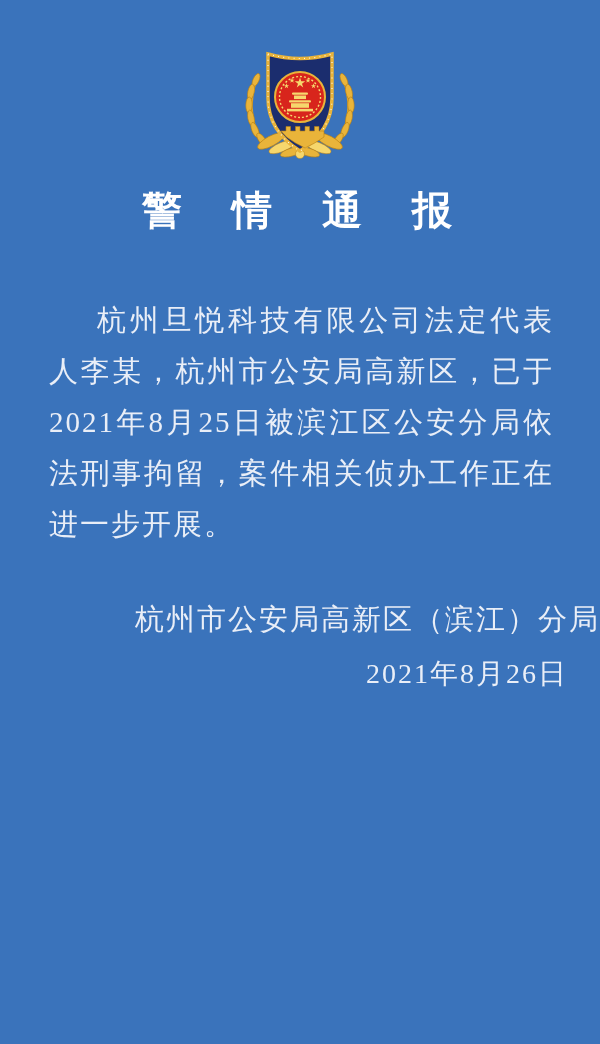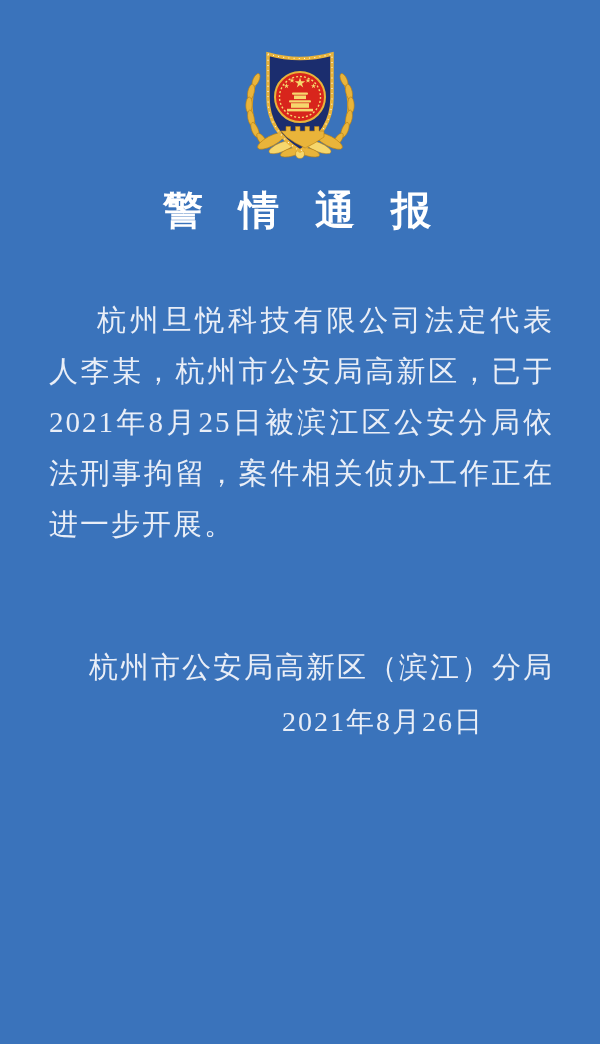--- a/index.html
+++ b/index.html
@@ -44,21 +44,21 @@
     position: absolute;
     top: 183px;
     left: 0;
     width: 600px;
     text-align: center;
     color: var(--title-color);
     font-size: 40px;
     font-weight: bold;
     letter-spacing: 6px;
     word-spacing: 14px;
-    font-family: Liberation Serif, serif;
+    font-family: Liberation Mono, monospace;
   }
   .body-text {
     position: absolute;
     top: 295px;
     left: 49px;
     width: 505px;
     color: var(--text-color);
     font-size: 29px;
     line-height: 51px;
     letter-spacing: 2px;
@@ -69,28 +69,26 @@
     position: absolute;
     top: 600px;
     left: 0;
     width: 600px;
     text-align: right;
     color: var(--text-color);
   }
   .signature .agency {
     font-size: 29px;
     letter-spacing: 2px;
-    padding-right: 46px;
-    margin-top: 48px;
   }
   .signature .date {
     font-size: 28px;
     letter-spacing: 2px;
     margin-top: 15px;
-    padding-right: 116px;
+    padding-right: 32px;
   }
 </style>
 </head>
 <body>
 
 <div class="page">
 
   <div class="badge">
     <svg viewBox="0 0 126 122" xmlns="http://www.w3.org/2000/svg">
       <defs>

